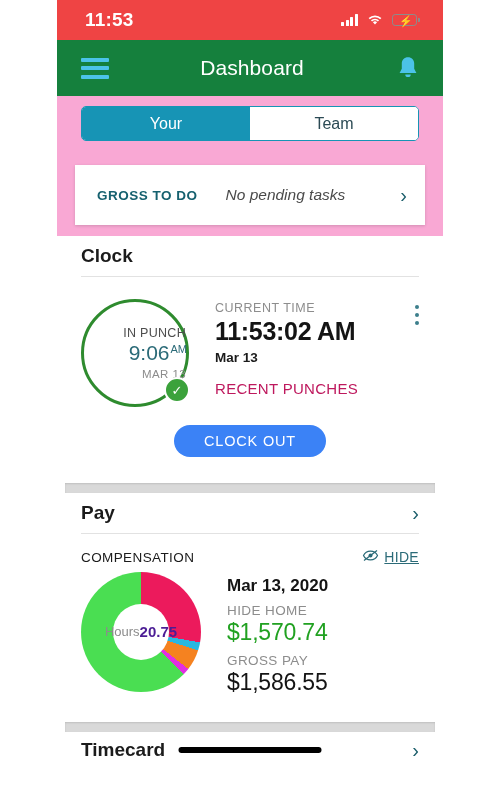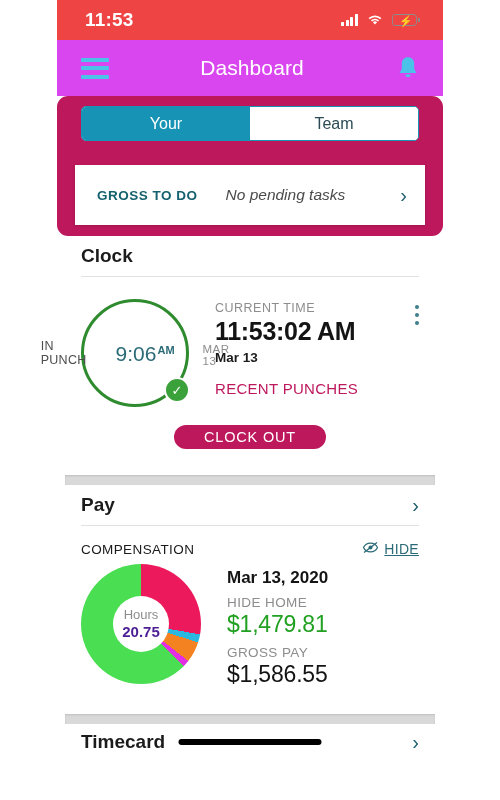--- a/index.html
+++ b/index.html
@@ -36,33 +36,32 @@
   }
   .batt-fill { width:52%; height:100%; background:#31d158; border-radius:1.6px; }
   .batt-bolt {
     position:absolute; left:6px; top:0px; font-size:11px; color:#000;
     line-height:12px;
   }
 
   
   .header {
     position:absolute; left:57px; top:40px; width:386px; height:56px;
-    background:#d946ef; display:flex; align-items:center;
+    background:#15803d; display:flex; align-items:center;
     padding:0 22px 0 24px; justify-content:space-between;
   }
   .hamburger { width:28px; display:flex; flex-direction:column; gap:4.5px; cursor:pointer; }
   .hamburger span { display:block; height:4px; background:#4bc3e8; border-radius:1px; }
   .header-title { color:#ffffff; font-size:21px; font-weight:400; letter-spacing:.1px; }
   .bell { width:26px; height:28px; display:flex; align-items:center; justify-content:center; cursor:pointer; }
 
   
   .gray-zone {
     position:absolute; left:57px; top:96px; width:386px; height:140px;
-    background:#be185d;
-    border-radius:11px;
+    background:#f9a8d4;
   }
   .seg {
     position:absolute; left:24px; top:10px; width:338px; height:35px;
     border:1.6px solid #1794b5; border-radius:5px; overflow:hidden; display:flex;
     background:#ffffff;
   }
   .seg div {
     flex:1; display:flex; align-items:center; justify-content:center;
     font-size:16px; cursor:pointer;
   }
@@ -89,66 +88,66 @@
     display:flex; align-items:center; justify-content:space-between;
     padding:4px 24px; height:40px;
   }
   .sec-title { font-size:19px; font-weight:700; color:#1b1b1b; }
   .rule { height:1px; background:#e2e2e2; margin:0 24px; }
 
   
   .clock-body { display:flex; padding:22px 24px 0 24px; }
   .punch-ring {
     position:relative; width:108px; height:108px; border-radius:50%;
-    border:3.4px solid #2e8b2e; display:flex; flex-direction:row;
-    align-items:center; justify-content:center; flex:none;gap:29px;
+    border:3.4px solid #2e8b2e; display:flex; flex-direction:column;
+    align-items:flex-end; justify-content:center; flex:none;
   }
   .punch-label { font-size:12.5px; color:#4d4d4d; letter-spacing:.3px; }
   .punch-time { font-size:21px; color:#2b6b78; line-height:1.05; margin-top:2px; }
-  .punch-time sup { font-size:11px; color:#2b6b78; vertical-align:top; position:relative; top:2px; left:1px;font-weight:bold; }
+  .punch-time sup { font-size:11px; color:#2b6b78; vertical-align:top; position:relative; top:2px; left:1px; }
   .punch-date { font-size:11.5px; color:#8c8c8c; letter-spacing:.4px; margin-top:3px; }
   .punch-check {
     position:absolute; right:-4px; bottom:1px; width:26px; height:26px;
     border-radius:50%; background:#3ba23b; border:2px solid #ffffff;
     display:flex; align-items:center; justify-content:center;
     color:#ffffff; font-size:13px;
   }
   .clock-info { flex:1; padding-left:26px; padding-top:2px; }
   .ct-label { font-size:12.5px; color:#8d8d8d; letter-spacing:.5px; }
   .ct-time { font-size:25px; font-weight:700; color:#141414; letter-spacing:-.3px; margin-top:2px; }
   .ct-date { font-size:13.5px; font-weight:700; color:#1b1b1b; margin-top:4px; }
   .recent { font-size:15px; color:#be185d; letter-spacing:.3px; margin-top:15px; cursor:pointer; }
   .kebab { display:flex; flex-direction:column; gap:4px; padding-top:6px; cursor:pointer; }
   .kebab i { width:4px; height:4px; border-radius:50%; background:#3d7f8c; display:block; }
 
   .clockout-wrap { display:flex; justify-content:center; margin-top:18px; }
   .clockout {
-    background:#be185d; color:#ffffff; border:none; border-radius:20px;
-    height:24px; padding:0 30px; font-size:14.5px; letter-spacing:.8px;
+    background:#3b82f6; color:#ffffff; border:none; border-radius:20px;
+    height:32px; padding:0 30px; font-size:14.5px; letter-spacing:.8px;
     font-family:inherit; cursor:pointer;
   }
 
   .divider-strip { height:10px; background:#d9d9d9; margin:26px 8px 0 8px; box-shadow:inset 0 1px 2px rgba(0,0,0,.12); }
 
   
   .comp-head {
     display:flex; align-items:center; justify-content:space-between;
     padding:14px 24px 0 24px;
     text-align:right;
   }
   .comp-label { font-size:13.5px; color:#1b1b1b; letter-spacing:.4px; }
   .hide-link { display:flex; align-items:center; gap:5px; cursor:pointer; }
   .hide-text { font-size:14px; color:#2b6b78; text-decoration:underline; letter-spacing:.3px; }
 
   .comp-body { display:flex; padding:6px 24px 0 24px; align-items:flex-start; }
   .donut { position:relative; width:120px; height:120px; flex:none; }
   .donut .hole {
     position:absolute; left:50%; top:50%; transform:translate(-50%,-50%);
     width:56px; height:56px; border-radius:50%; background:#ffffff;
-    display:flex; flex-direction:column; align-items:center; justify-content:center;
+    display:flex; align-items:center; justify-content:center;
   }
   .hole-label { font-size:13px; color:#8c8c8c; line-height:1.1; }
   .hole-value { font-size:15px; font-weight:700; color:#4c1d95; line-height:1.15; }
   .pay-info { padding-left:26px; padding-top:4px; }
   .pay-date { font-size:17px; font-weight:700; color:#141414; }
   .pay-k { font-size:13.5px; color:#8d8d8d; letter-spacing:.4px; margin-top:7px; }
   .pay-net { font-size:23px; color:#21a121; font-weight:400; letter-spacing:-.2px; margin-top:1px; }
   .pay-gross { font-size:23px; color:#141414; font-weight:400; letter-spacing:-.2px; margin-top:1px; }
 
   
@@ -271,21 +270,21 @@
     <div class="comp-body">
       <div class="donut" id="donut" style="background: conic-gradient(rgb(236, 26, 92) 0deg, rgb(236, 26, 92) 100deg, rgb(42, 183, 224) 100deg, rgb(42, 183, 224) 108deg, rgb(245, 130, 32) 108deg, rgb(245, 130, 32) 128deg, rgb(226, 47, 226) 128deg, rgb(226, 47, 226) 135deg, rgb(74, 222, 82) 135deg, rgb(74, 222, 82) 360deg); border-radius: 50%;">
         <div class="hole">
           <span class="hole-label">Hours</span>
           <span class="hole-value">20.75</span>
         </div>
       </div>
       <div class="pay-info">
         <div class="pay-date">Mar 13, 2020</div>
         <div class="pay-k">HIDE HOME</div>
-        <div class="pay-net">$1,479.81</div>
+        <div class="pay-net">$1,570.74</div>
         <div class="pay-k">GROSS PAY</div>
         <div class="pay-gross">$1,586.55</div>
       </div>
     </div>
 
     <div class="divider-strip"></div>
 
     <div class="timecard-head">
       <span class="sec-title">Timecard</span>
       <span class="home-indicator"></span>

